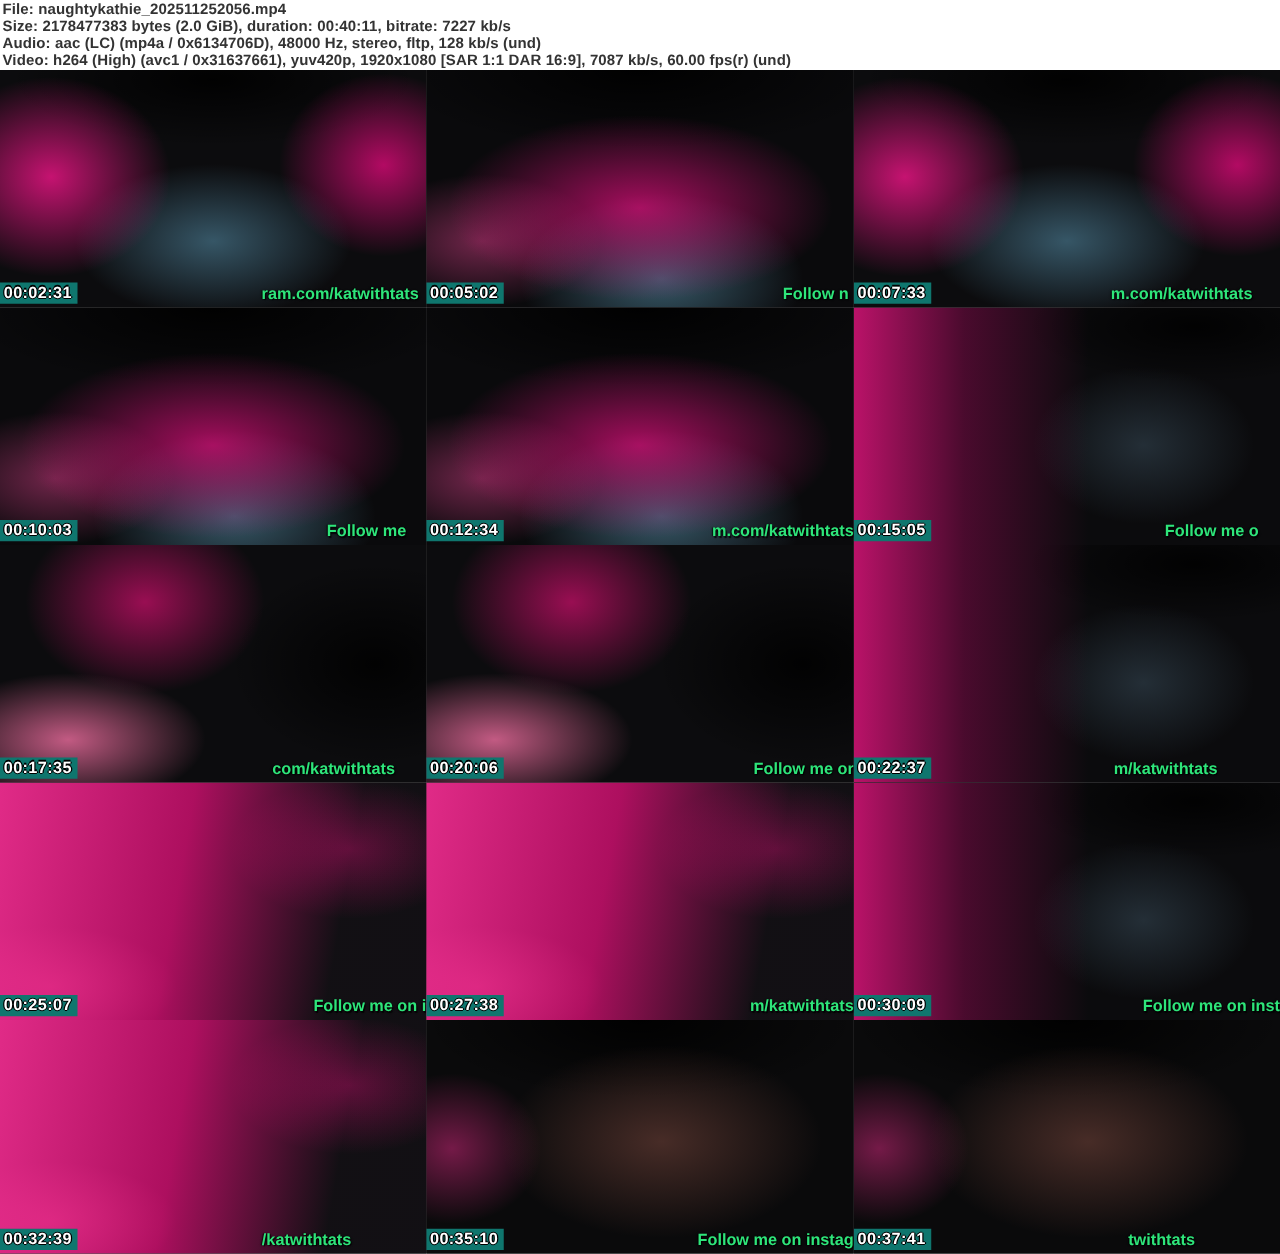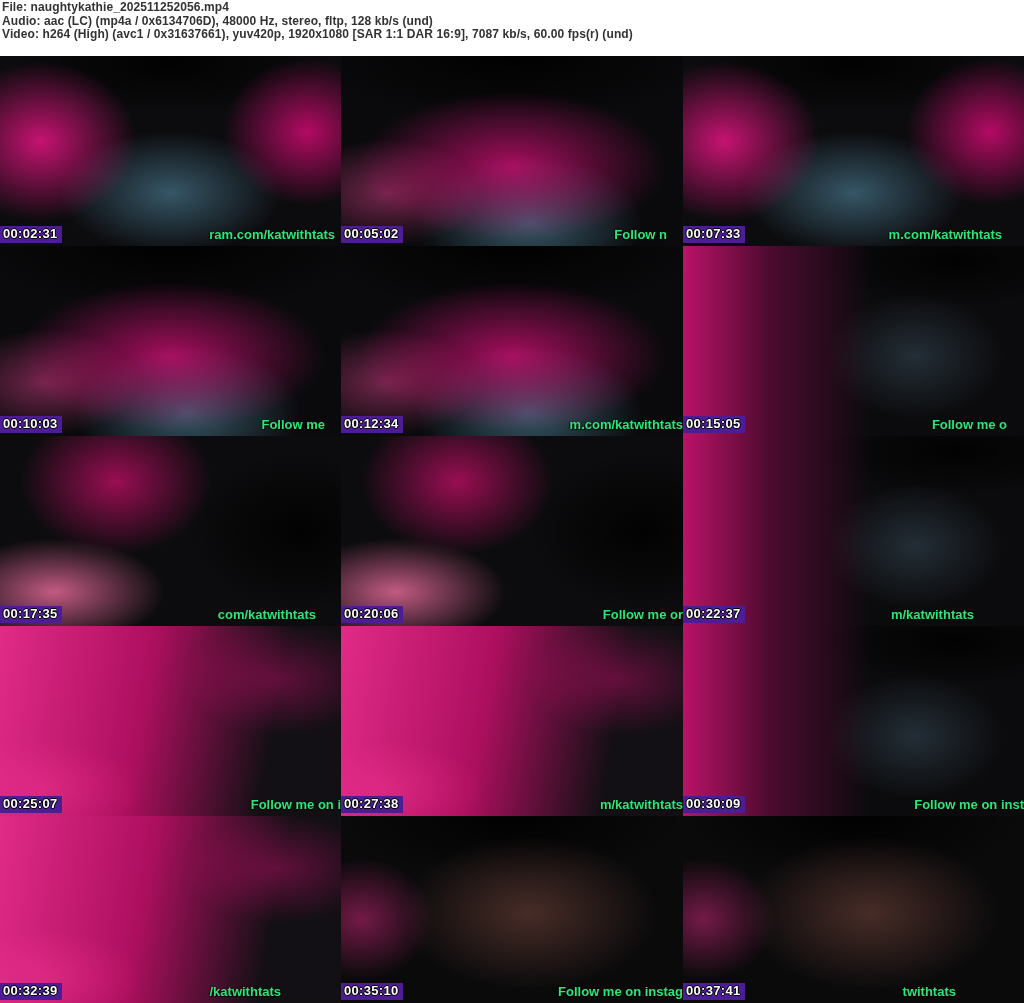--- a/index.html
+++ b/index.html
@@ -66,21 +66,21 @@
     #121014; }
   .v5 .art { background:
     radial-gradient(50% 55% at 55% 52%, rgba(122,72,62,0.55), transparent 75%),
     radial-gradient(30% 46% at 6% 55%, rgba(222,42,132,0.50), transparent 70%),
     radial-gradient(60% 40% at 50% 0%, rgba(0,0,0,0.9), transparent 85%),
     #0a0a0b; }
   
   .timestamp {
     position: absolute;
     left: 0; bottom: 3px;
-    background: #4c1d95;
+    background: #0f766e;
     color: #ffffff;
     font-size: 13px;
     font-weight: bold;
     line-height: 16px;
     padding: 0 5px 1px 3px;
     letter-spacing: 0.3px;
     text-shadow: 1px 0 0 #000, -1px 0 0 #000, 0 1px 0 #000, 0 -1px 0 #000;
     white-space: nowrap;
   }
   
@@ -93,35 +93,36 @@
     line-height: 15px;
     white-space: nowrap;
     text-shadow: 1px 1px 1px rgba(0,0,0,0.9), -1px 0 1px rgba(0,0,0,0.7);
   }
 </style>
 </head>
 <body>
 
 <div class="meta-header">
   <div class="meta-line">File: naughtykathie_202511252056.mp4</div>
+  <div class="meta-line">Size: 2178477383 bytes (2.0 GiB), duration: 00:40:11, bitrate: 7227 kb/s</div>
   <div class="meta-line">Audio: aac (LC) (mp4a / 0x6134706D), 48000 Hz, stereo, fltp, 128 kb/s (und)</div>
   <div class="meta-line">Video: h264 (High) (avc1 / 0x31637661), yuv420p, 1920x1080 [SAR 1:1 DAR 16:9], 7087 kb/s, 60.00 fps(r) (und)</div>
 </div>
 
 <div class="grid">
     <div class="thumb v0">
 
     <div class="art"></div>
     <span class="overlay-text" style="right: 6px; margin-top: 16px;">ram.com/katwithtats</span>
     <span class="timestamp">00:02:31</span>
   </div>
     <div class="thumb v1">
 
     <div class="art"></div>
-    <span class="overlay-text" style="right: 16px; margin-left: 36px;">Follow n</span>
+    <span class="overlay-text" style="right: 4px; margin-left: 36px;">Follow n</span>
     <span class="timestamp">00:05:02</span>
   </div>
     <div class="thumb v0">
 
     <div class="art"></div>
     <span class="overlay-text" style="right: 22px;">m.com/katwithtats</span>
     <span class="timestamp">00:07:33</span>
   </div>
     <div class="thumb v1">
 

